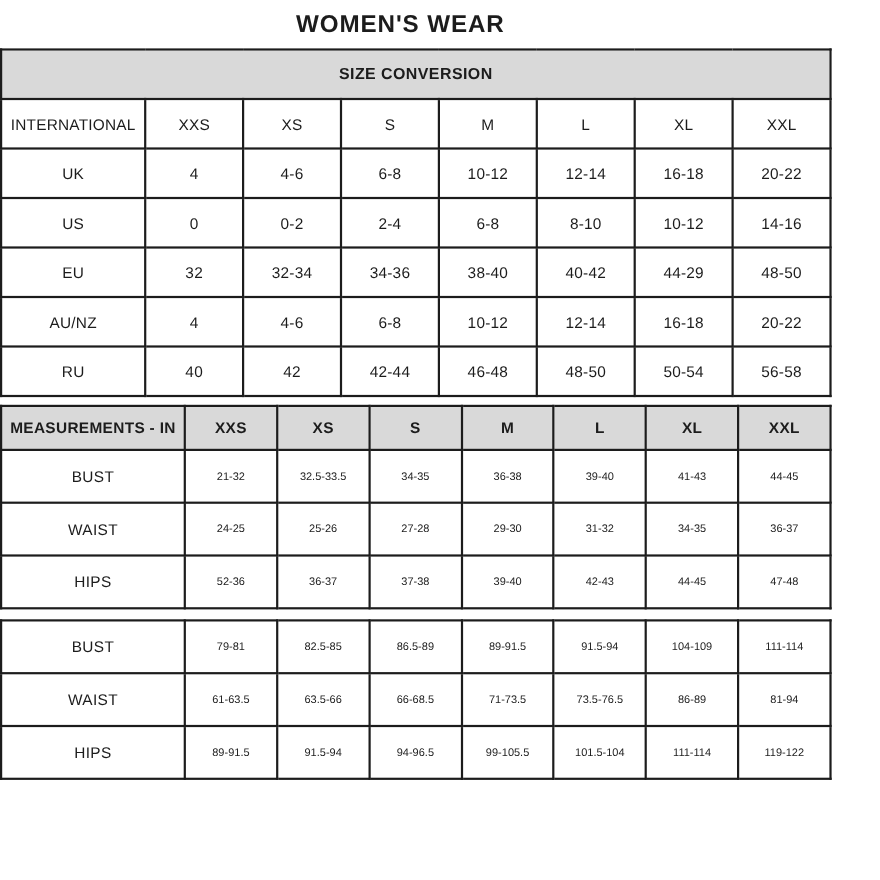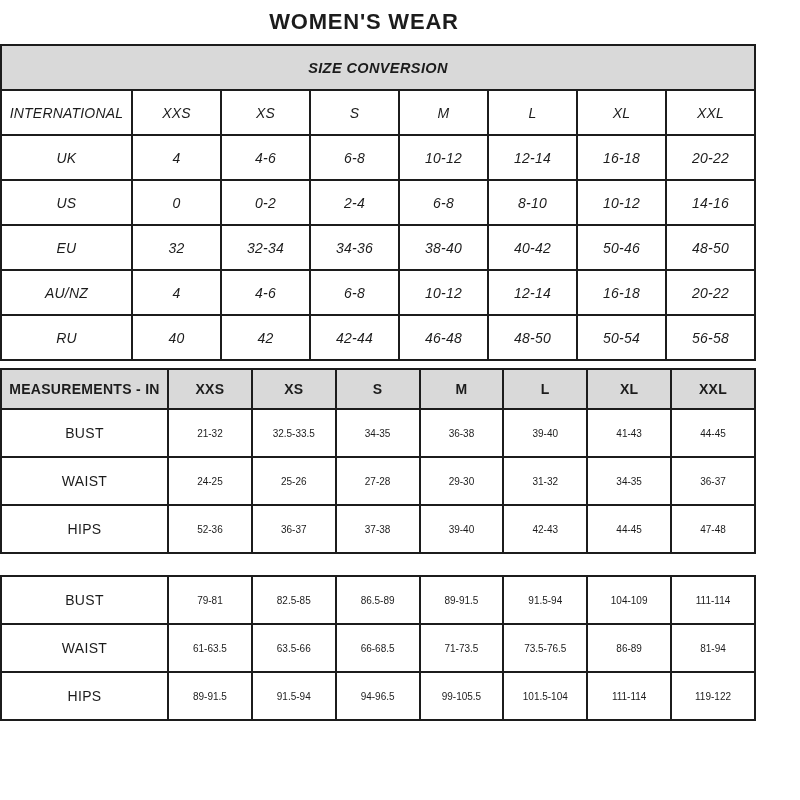--- a/index.html
+++ b/index.html
@@ -27,30 +27,30 @@
   td {
     border: 2px solid #1c1c1c;
     text-align: center;
     vertical-align: middle;
     color: #1c1c1c;
     font-weight: 500;
     overflow: hidden;
   }
   
   .sc-table { margin-bottom: 7px; }
-  .sc-table td { height: 45px; font-size: 14px; letter-spacing: 0.2px; font-style: italic; }
+  .sc-table td { height: 45px; font-size: 14px; letter-spacing: 0.2px; }
   .sc-table .band-header td {
     background: #d9d9d9;
     font-weight: 700;
     font-size: 14.5px;
     letter-spacing: 0.4px;
   }
   .sc-table col.label-col { width: 131px; }
   
-  .m-table { margin-bottom: 21px; }
+  .m-table { margin-bottom: 9px; }
   .m-table col.label-col { width: 167px; }
   .m-table .band-header td {
     background: #d9d9d9;
     font-weight: 700;
     font-size: 14px;
     letter-spacing: 0.3px;
     height: 40px;
   }
   .m-table .data-row td { height: 48px; font-size: 10px; }
   .m-table .data-row td.row-label { font-size: 14px; letter-spacing: 0.3px; }
@@ -107,21 +107,21 @@
       <td>10-12</td>
       <td>14-16</td>
     </tr>
     <tr class="data-row">
       <td class="row-label">EU</td>
       <td>32</td>
       <td>32-34</td>
       <td>34-36</td>
       <td>38-40</td>
       <td>40-42</td>
-      <td>50-46</td>
+      <td>44-29</td>
       <td>48-50</td>
     </tr>
     <tr class="data-row">
       <td class="row-label">AU/NZ</td>
       <td>4</td>
       <td>4-6</td>
       <td>6-8</td>
       <td>10-12</td>
       <td>12-14</td>
       <td>16-18</td>

